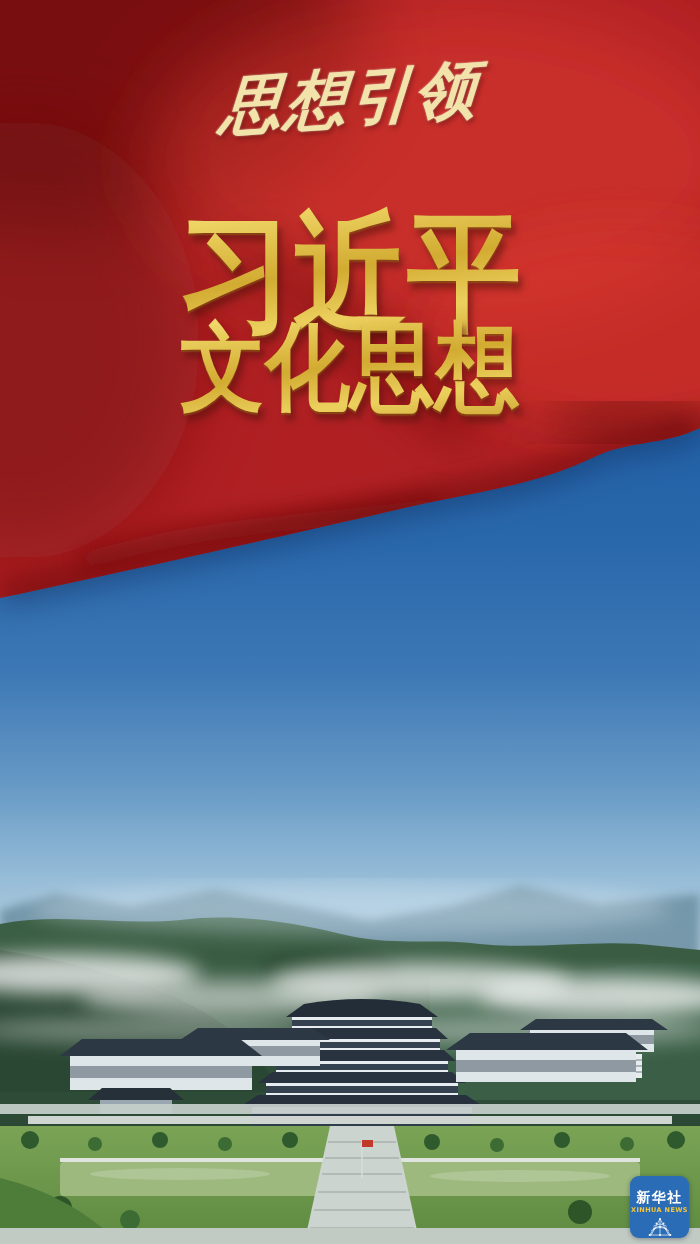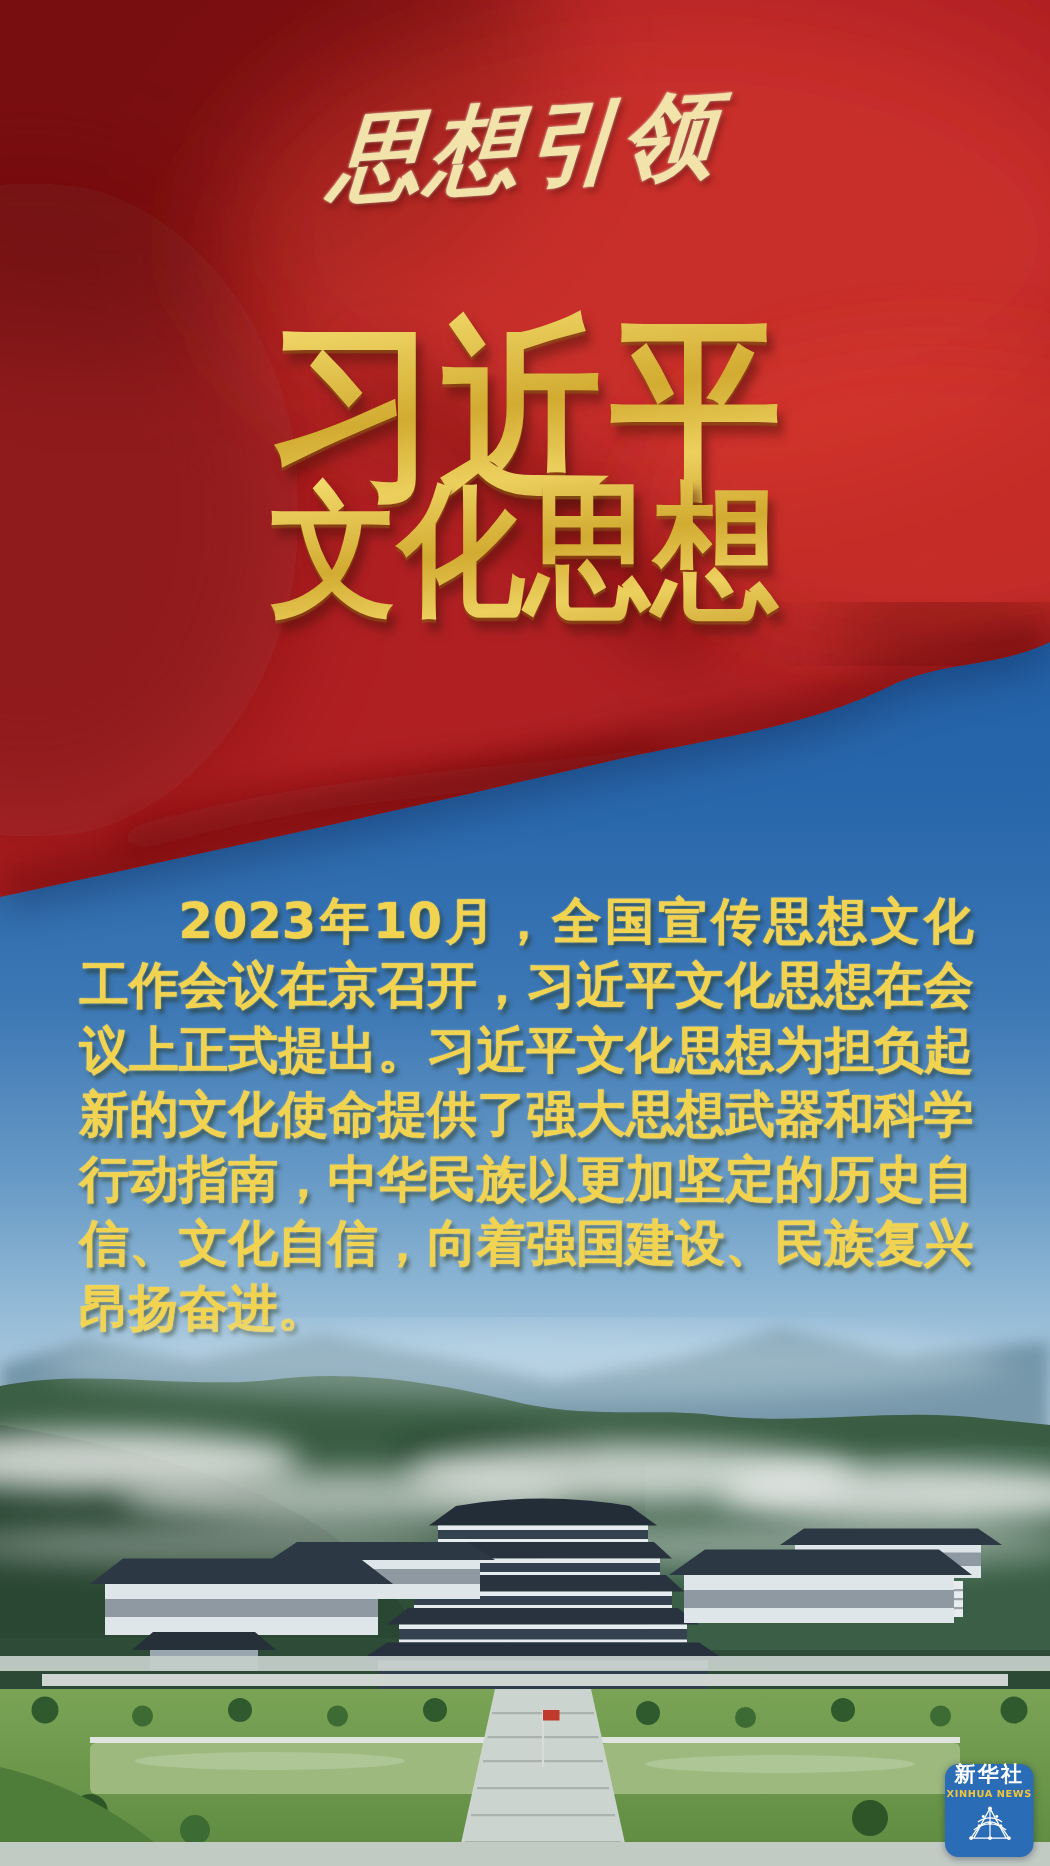--- a/index.html
+++ b/index.html
@@ -38,21 +38,21 @@
     color:#f1d34f; text-indent:2em; text-align:justify;
     text-shadow:0 0 1px #fbe98c, 2px 3px 3px rgba(35,48,18,0.55);
   }
 
   .photo-svg { position:absolute; left:0; top:878px; }
 
   .xinhua-logo {
     position:absolute; left:630px; top:1176px; width:59px; height:62px;
     background:#2a6cb5; border-radius:9px;
     display:flex; flex-direction:column; align-items:center;
-    padding-top:0; box-shadow:0 1px 5px rgba(0,10,40,0.35);
+    padding-top:14px; box-shadow:0 1px 5px rgba(0,10,40,0.35);
   }
   .logo-cn { color:#ffffff; font-size:14px; font-weight:700; letter-spacing:1.5px; line-height:15px; }
   .logo-en { color:#f2c63c; font-size:6.5px; letter-spacing:0.4px; line-height:8px; margin-top:1px;font-weight:bold; }
   .logo-globe { margin-top:2px; }
 </style>
 </head>
 <body>
 
 <div class="poster">
 
@@ -82,21 +82,20 @@
       <path d="M80,562 C210,522 330,522 440,506" stroke="rgba(120,14,16,0.6)" stroke-width="20" fill="none" filter="url(#soft12)"></path>
       <path d="M0,596 C150,562 310,528 404,506 C474,490 534,484 592,456 C628,438 662,444 700,426" stroke="rgba(82,8,10,0.45)" stroke-width="26" fill="none" filter="url(#soft12)"></path>
     </g>
   </svg>
 
   <div class="calligraphy">思想引领</div>
 
   <h1 class="title-1">习近平</h1>
   <h2 class="title-2">文化思想</h2>
 
-  <p class="body-text">2023年10月，全国宣传思想文化工作会议在京召开，习近平文化思想在会议上正式提出。习近平文化思想为担负起新的文化使命提供了强大思想武器和科学行动指南，中华民族以更加坚定的历史自信、文化自信，向着强国建设、民族复兴昂扬奋进。</p>
 
   <svg class="photo-svg" width="700" height="366" viewBox="0 0 700 366">
     <defs>
       <linearGradient id="hillG" x1="0" y1="0" x2="0" y2="1">
         <stop offset="0" stop-color="#3c6045"></stop>
           <stop offset="1" stop-color="#2a4734"></stop>
       </linearGradient>
       <linearGradient id="lawnG" x1="0" y1="0" x2="0" y2="1">
         <stop offset="0" stop-color="#7aa355"></stop>
           <stop offset="1" stop-color="#5d8a41"></stop>

